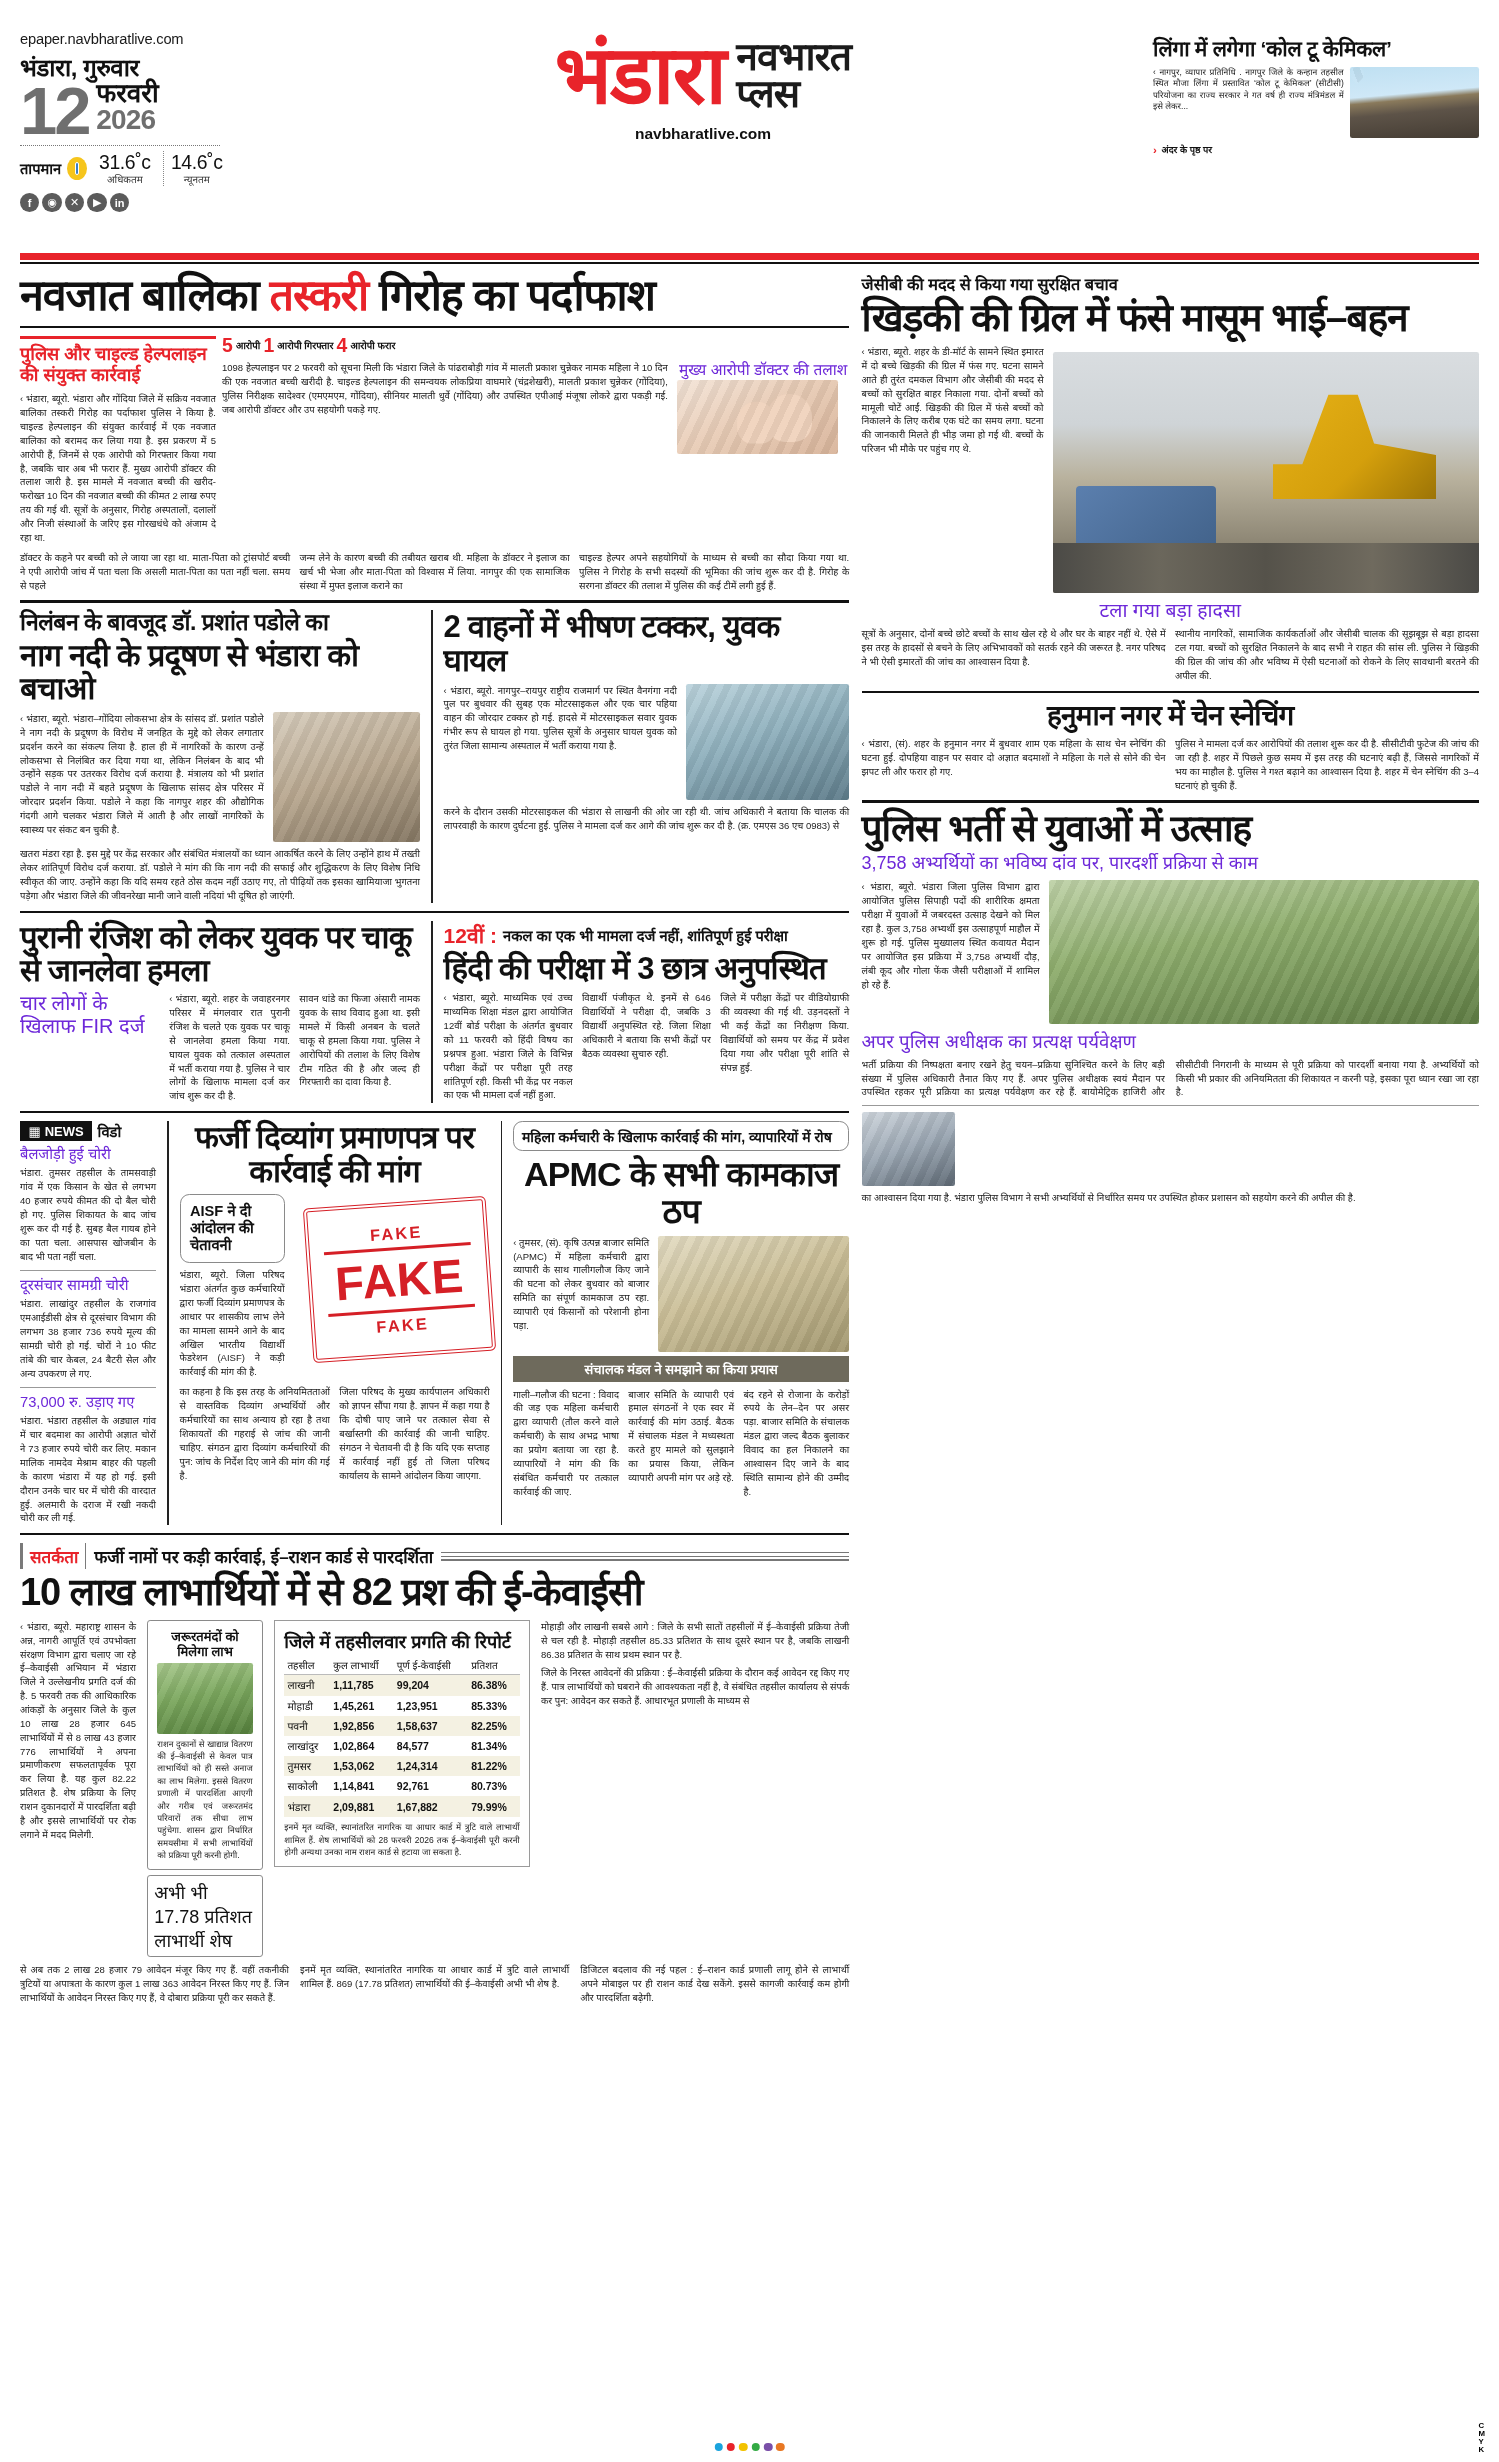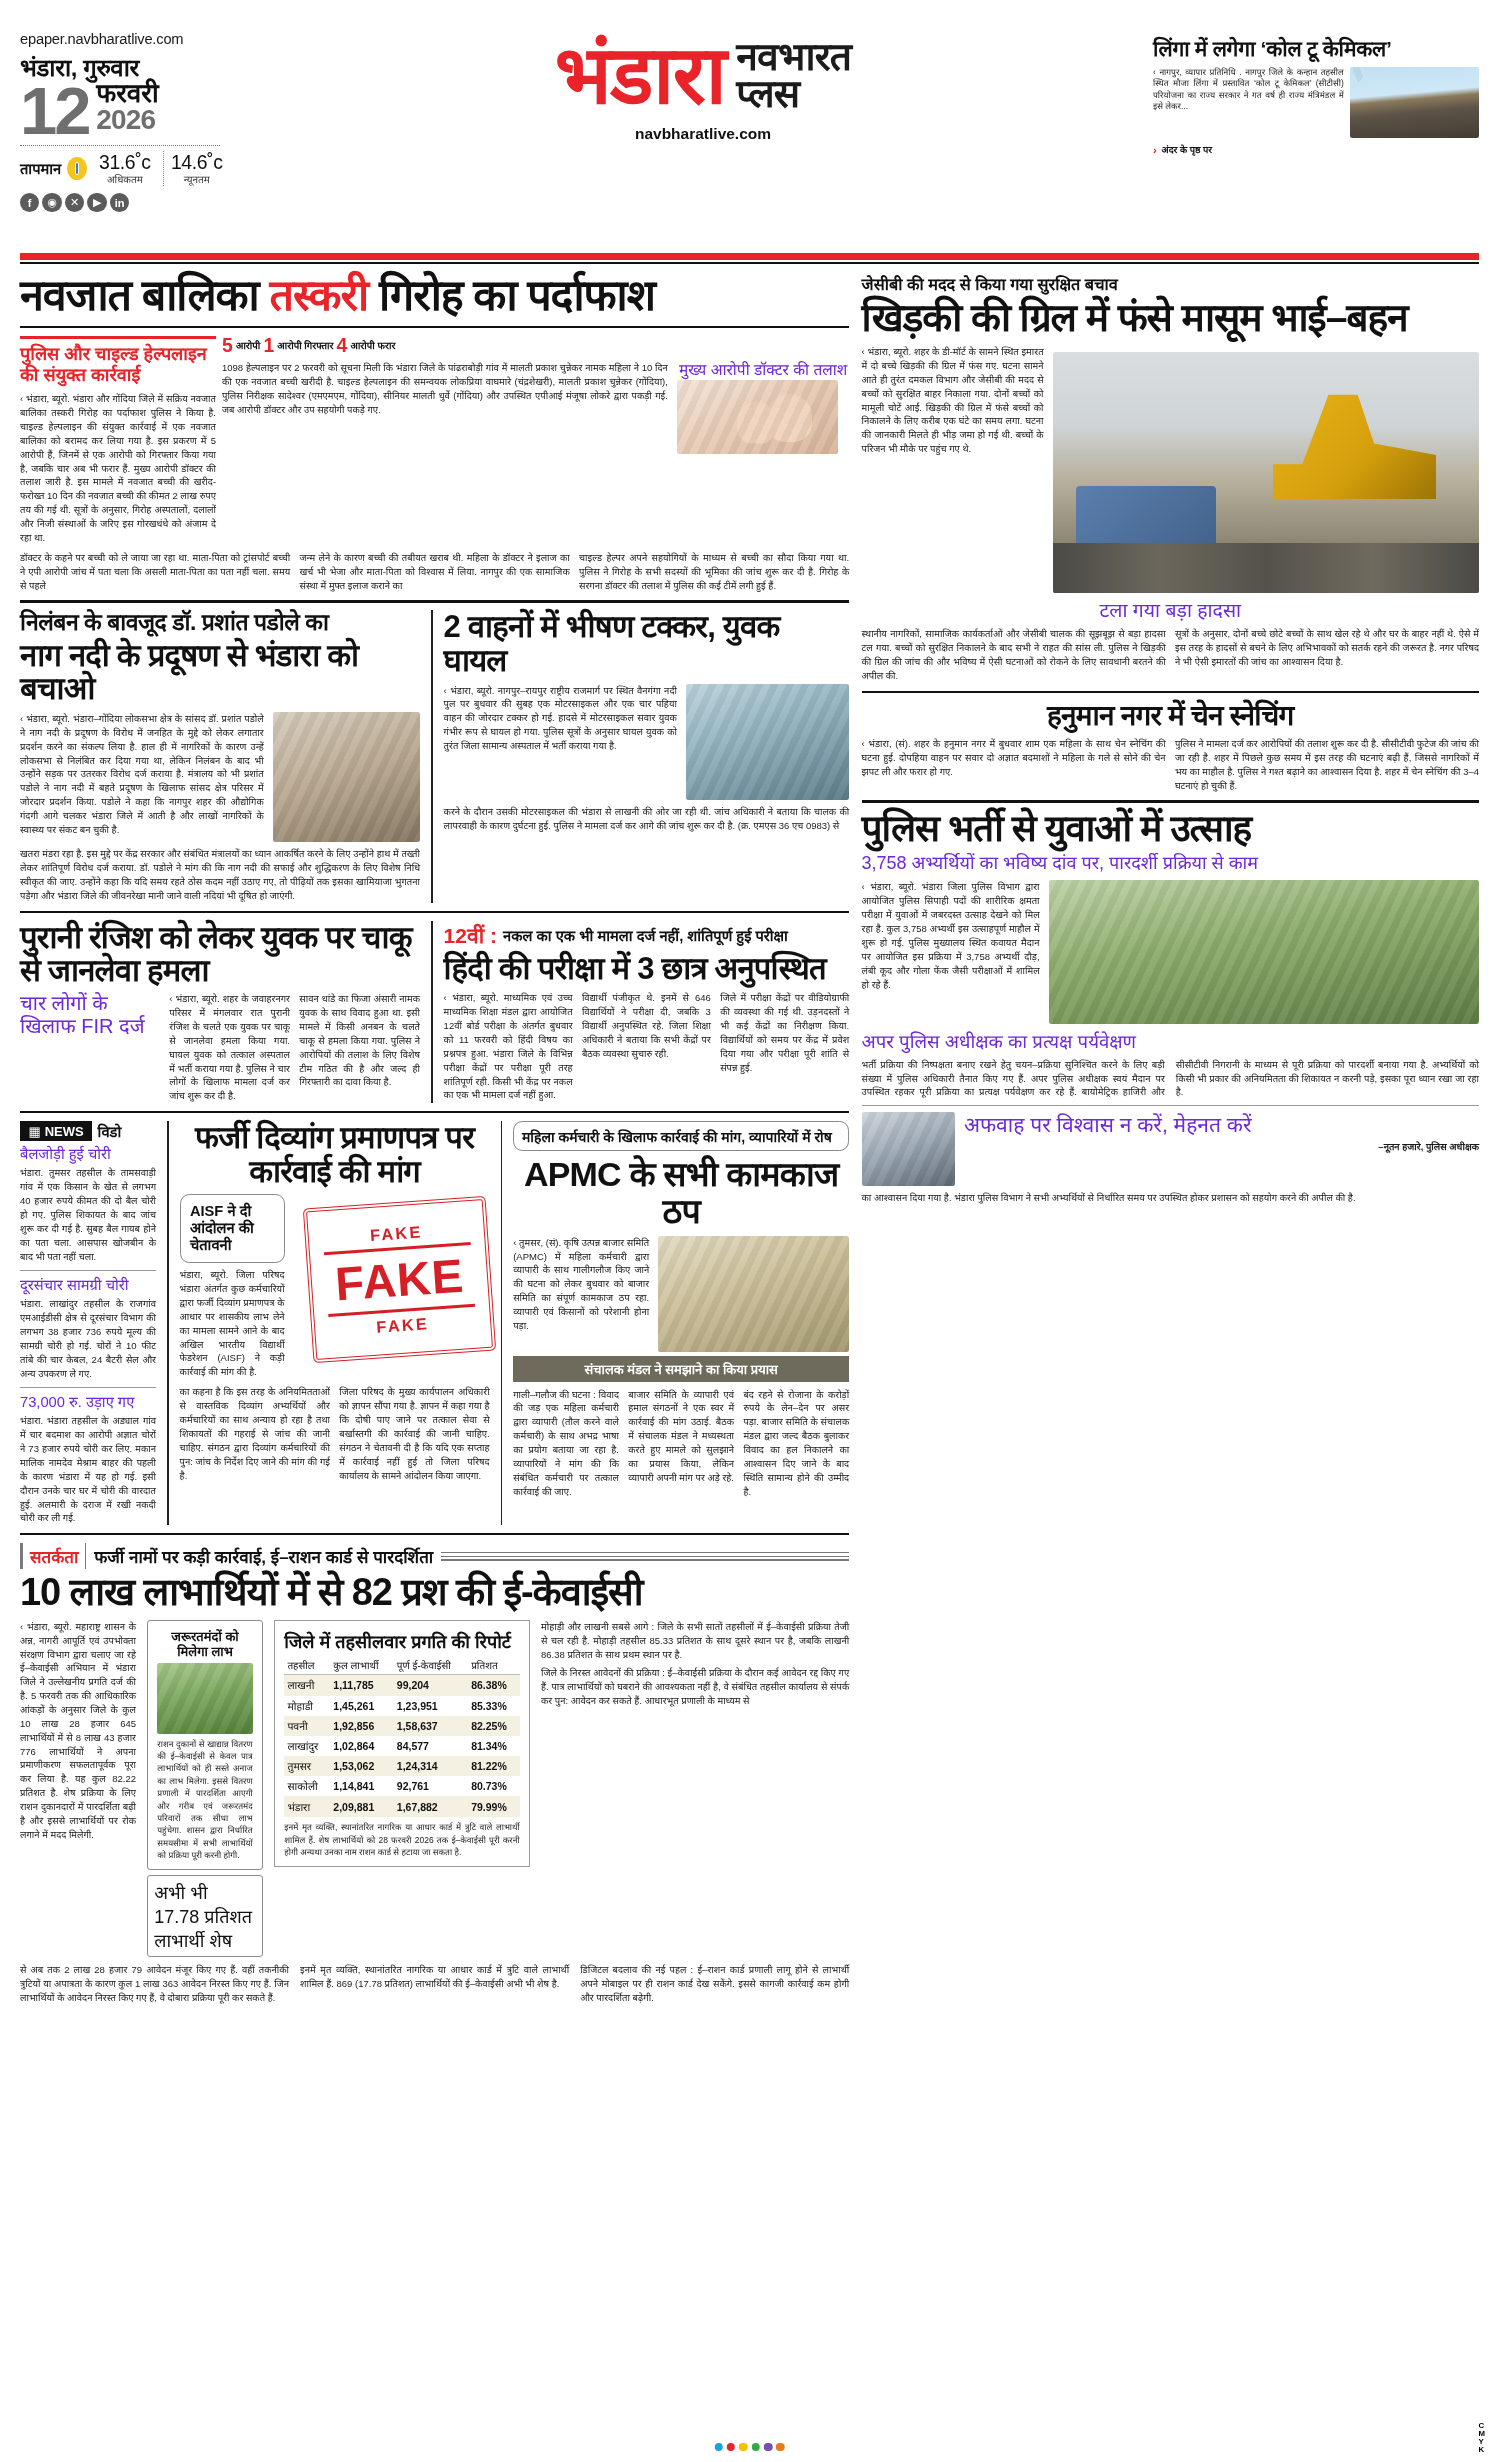--- a/index.html
+++ b/index.html
@@ -656,24 +656,24 @@
             <div class="rescue-photo">
               <div class="crane"></div>
               <div class="blue"></div>
               <div class="ppl"></div>
             </div>
           </div>
         </div>
         <div class="subhead" style="text-align:center; margin-top:6.2px; font-size:19.4px">टला गया बड़ा हादसा</div>
         <div style="display:flex; gap:9.3px; margin-top:4.7px">
           <div style="flex:1">
+              <div class="body">सूत्रों के अनुसार, दोनों बच्चे छोटे बच्चों के साथ खेल रहे थे और घर के बाहर नहीं थे. ऐसे में इस तरह के हादसों से बचने के लिए अभिभावकों को सतर्क रहने की जरूरत है. नगर परिषद ने भी ऐसी इमारतों की जांच का आश्वासन दिया है.</div>
+            </div>
+          <div style="flex:1">
               <div class="body">स्थानीय नागरिकों, सामाजिक कार्यकर्ताओं और जेसीबी चालक की सूझबूझ से बड़ा हादसा टल गया. बच्चों को सुरक्षित निकालने के बाद सभी ने राहत की सांस ली. पुलिस ने खिड़की की ग्रिल की जांच की और भविष्य में ऐसी घटनाओं को रोकने के लिए सावधानी बरतने की अपील की.</div>
-            </div>
-          <div style="flex:1">
-              <div class="body">सूत्रों के अनुसार, दोनों बच्चे छोटे बच्चों के साथ खेल रहे थे और घर के बाहर नहीं थे. ऐसे में इस तरह के हादसों से बचने के लिए अभिभावकों को सतर्क रहने की जरूरत है. नगर परिषद ने भी ऐसी इमारतों की जांच का आश्वासन दिया है.</div>
             </div>
         </div>
       </div>
 
       <div class="hr-black"></div>
 
       <div>
         <h2 class="hl2" style="text-align:center; font-size:28px">हनुमान नगर में चेन स्नेचिंग</h2>
         <div style="display:flex; gap:9.3px; margin-top:6.2px">
           <div style="flex:1">
@@ -701,24 +701,20 @@
         <div class="subhead" style="margin-top:6.2px; font-size:18.6px">अपर पुलिस अधीक्षक का प्रत्यक्ष पर्यवेक्षण</div>
         <div class="cols2" style="margin-top:4.7px">
           <div class="body">भर्ती प्रक्रिया की निष्पक्षता बनाए रखने हेतु चयन–प्रक्रिया सुनिश्चित करने के लिए बड़ी संख्या में पुलिस अधिकारी तैनात किए गए हैं. अपर पुलिस अधीक्षक स्वयं मैदान पर उपस्थित रहकर पूरी प्रक्रिया का प्रत्यक्ष पर्यवेक्षण कर रहे हैं. बायोमेट्रिक हाजिरी और सीसीटीवी निगरानी के माध्यम से पूरी प्रक्रिया को पारदर्शी बनाया गया है. अभ्यर्थियों को किसी भी प्रकार की अनियमितता की शिकायत न करनी पड़े, इसका पूरा ध्यान रखा जा रहा है.</div>
         </div>
 
         <div class="hr-thin"></div>
 
         <div style="display:flex; gap:9.3px; margin-top:4.7px">
           <div style="width:93px; flex:none">
             <div class="ph portrait" style="height:74px"></div>
-          </div>
-          <div style="flex:1">
-            <div class="subhead" style="font-size:21px">अफवाह पर विश्वास न करें, मेहनत करें</div>
-            <div class="body" style="text-align:right; font-weight:bold; margin-top:2.3px">–नूतन हजारे, पुलिस अधीक्षक</div>
           </div>
         </div>
         <div class="body" style="margin-top:4.7px">का आश्वासन दिया गया है. भंडारा पुलिस विभाग ने सभी अभ्यर्थियों से निर्धारित समय पर उपस्थित होकर प्रशासन को सहयोग करने की अपील की है.</div>
       </div>
 
     </div>
   </div>
 
   <div class="dotsrow">
     <i style="background:#1aa3dd"></i>

